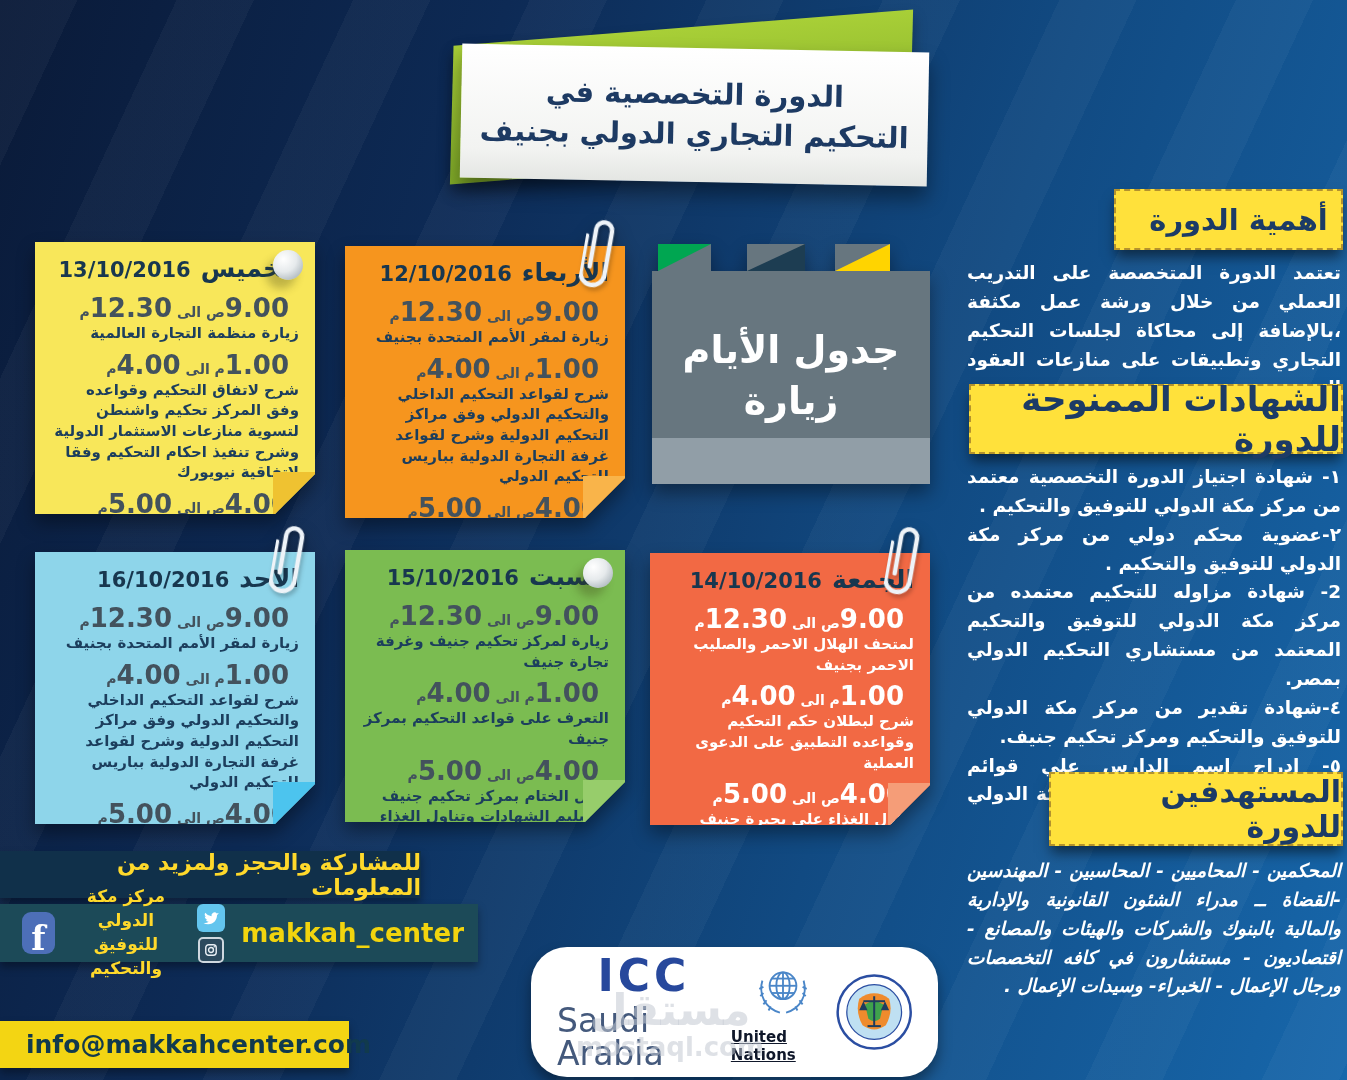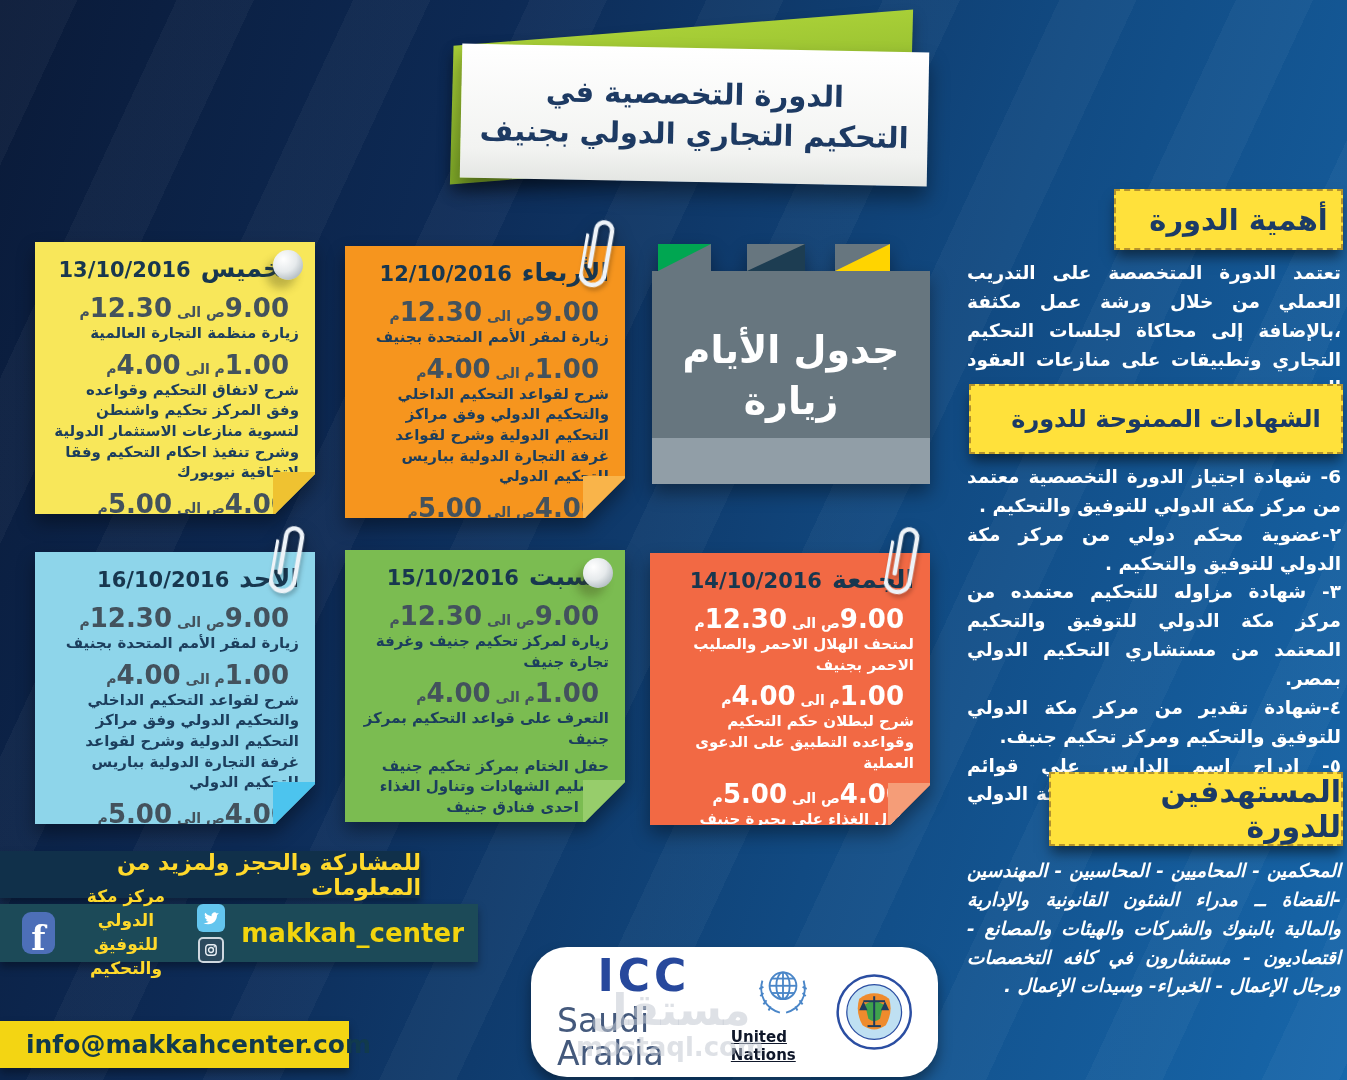--- a/index.html
+++ b/index.html
@@ -62,21 +62,21 @@
   .tooth-2 .flag,.tooth-3 .flag{clip-path:polygon(0 100%,100% 0,100% 100%);}
   .cal-title{position:absolute;top:54px;left:0;right:0;text-align:center;color:#fff;
     font-weight:bold;font-size:38px;line-height:1.35;}
   .cal-strip{position:absolute;left:0;right:0;bottom:0;height:46px;background:#919ea7;}
 
   
   .sec-head{position:absolute;background:#ffe13b;border:2px dashed #b3922e;box-sizing:border-box;
     color:#1c3b66;font-weight:bold;display:flex;align-items:center;justify-content:center;
     box-shadow:0 9px 12px -2px rgba(0,0,0,.5);padding-left:20px;}
   #head-importance{right:4px;top:189px;width:229px;height:61px;font-size:29px;}
-  #head-certs{right:4px;top:384px;width:374px;height:70px;font-size:24px;}
+  #head-certs{right:4px;top:384px;width:374px;height:70px;font-size:34px;}
   #head-audience{right:4px;top:772px;width:294px;height:74px;font-size:30px;}
   .sec-body{position:absolute;right:6px;width:374px;color:#ffffff;font-size:18.5px;
     font-weight:bold;line-height:1.56;text-align:justify;}
   #body-importance{top:259px;}
   #body-certs{top:463px;display:flex;flex-direction:column;}
   #body-audience{top:857px;font-style:italic;}
 
   
   .bar{position:absolute;left:0;box-sizing:border-box;}
   #contact-head{top:851px;width:421px;height:47px;background:#10304a;display:flex;align-items:center;
@@ -220,20 +220,21 @@
       <div class="slots">
             <div class="slot">
               <div class="slot-time"><span class="t-big">9.00</span><span class="t-sm">ص</span><span class="t-sm"> الى </span><span class="t-big">12.30</span><span class="t-sm">م</span></div>
               <div class="slot-desc">زيارة لمركز تحكيم جنيف وغرفة تجارة جنيف</div>
             </div>
             <div class="slot">
               <div class="slot-time"><span class="t-big">1.00</span><span class="t-sm">م</span><span class="t-sm"> الى </span><span class="t-big">4.00</span><span class="t-sm">م</span></div>
               <div class="slot-desc">التعرف على قواعد التحكيم بمركز جنيف</div>
             </div>
             <div class="slot">
+              <div class="slot-time"><span class="t-big">4.00</span><span class="t-sm">ص</span><span class="t-sm"> الى </span><span class="t-big">5.00</span><span class="t-sm">م</span></div>
               <div class="slot-desc">حفل الختام بمركز تحكيم جنيف وتسليم الشهادات وتناول الغذاء في احدى فنادق جنيف</div>
             </div>
           </div>
       <div class="fold"></div>
     </div>
   </div>
       <div class="note-wrap pos-friday" style="--fold: #f59d78;">
     <svg class="paperclip-icon" width="34" height="76" viewBox="0 0 34 76" fill="none" stroke="#eef3f8" stroke-width="4.5" stroke-linecap="round">
       <path d="M9 52 V14 a8 8 0 0 1 16 0 v44 a12 12 0 0 1 -24 0 V22"></path>
     </svg>
@@ -277,23 +278,23 @@
       <div>زيارة</div>
     </div>
     <div class="cal-strip"></div>
   </div>
 
   <div class="sec-head" id="head-importance">أهمية الدورة</div>
   <div class="sec-body" id="body-importance">تعتمد الدورة المتخصصة على التدريب العملي من خلال ورشة عمل مكثفة ،بالإضافة إلى محاكاة لجلسات التحكيم التجاري وتطبيقات على منازعات العقود المتخصصة</div>
 
   <div class="sec-head" id="head-certs">الشهادات الممنوحة للدورة</div>
   <div class="sec-body" id="body-certs">
-      <div>6- شهادة اجتياز الدورة التخصصية معتمد من مركز مكة الدولي للتوفيق والتحكيم .</div>
+      <div>١- شهادة اجتياز الدورة التخصصية معتمد من مركز مكة الدولي للتوفيق والتحكيم .</div>
       <div>٢-عضوية محكم دولي من مركز مكة الدولي للتوفيق والتحكيم .</div>
-      <div>٣- شهادة مزاوله للتحكيم معتمده من مركز مكة الدولي للتوفيق والتحكيم المعتمد من مستشاري التحكيم الدولي بمصر.</div>
+      <div>2- شهادة مزاوله للتحكيم معتمده من مركز مكة الدولي للتوفيق والتحكيم المعتمد من مستشاري التحكيم الدولي بمصر.</div>
       <div>٤-شهادة تقدير من مركز مكة الدولي للتوفيق والتحكيم ومركز تحكيم جنيف.</div>
       <div>٥- إدراج اسم الدارس علي قوائم المحكمين الدوليين لدي مركز مكة الدولي للتوفيق والتحكيم .</div>
     </div>
 
   <div class="sec-head" id="head-audience">المستهدفين للدورة</div>
   <div class="sec-body" id="body-audience">المحكمين - المحاميين - المحاسبين - المهندسين -القضاة ــ مدراء الشئون القانونية والإدارية والمالية بالبنوك والشركات والهيئات والمصانع - اقتصاديون - مستشارون في كافه التخصصات ورجال الإعمال - الخبراء- وسيدات الإعمال .</div>
 
   <div class="bar" id="contact-head">للمشاركة والحجز ولمزيد من المعلومات</div>
 
   <div class="bar" id="social-bar">

